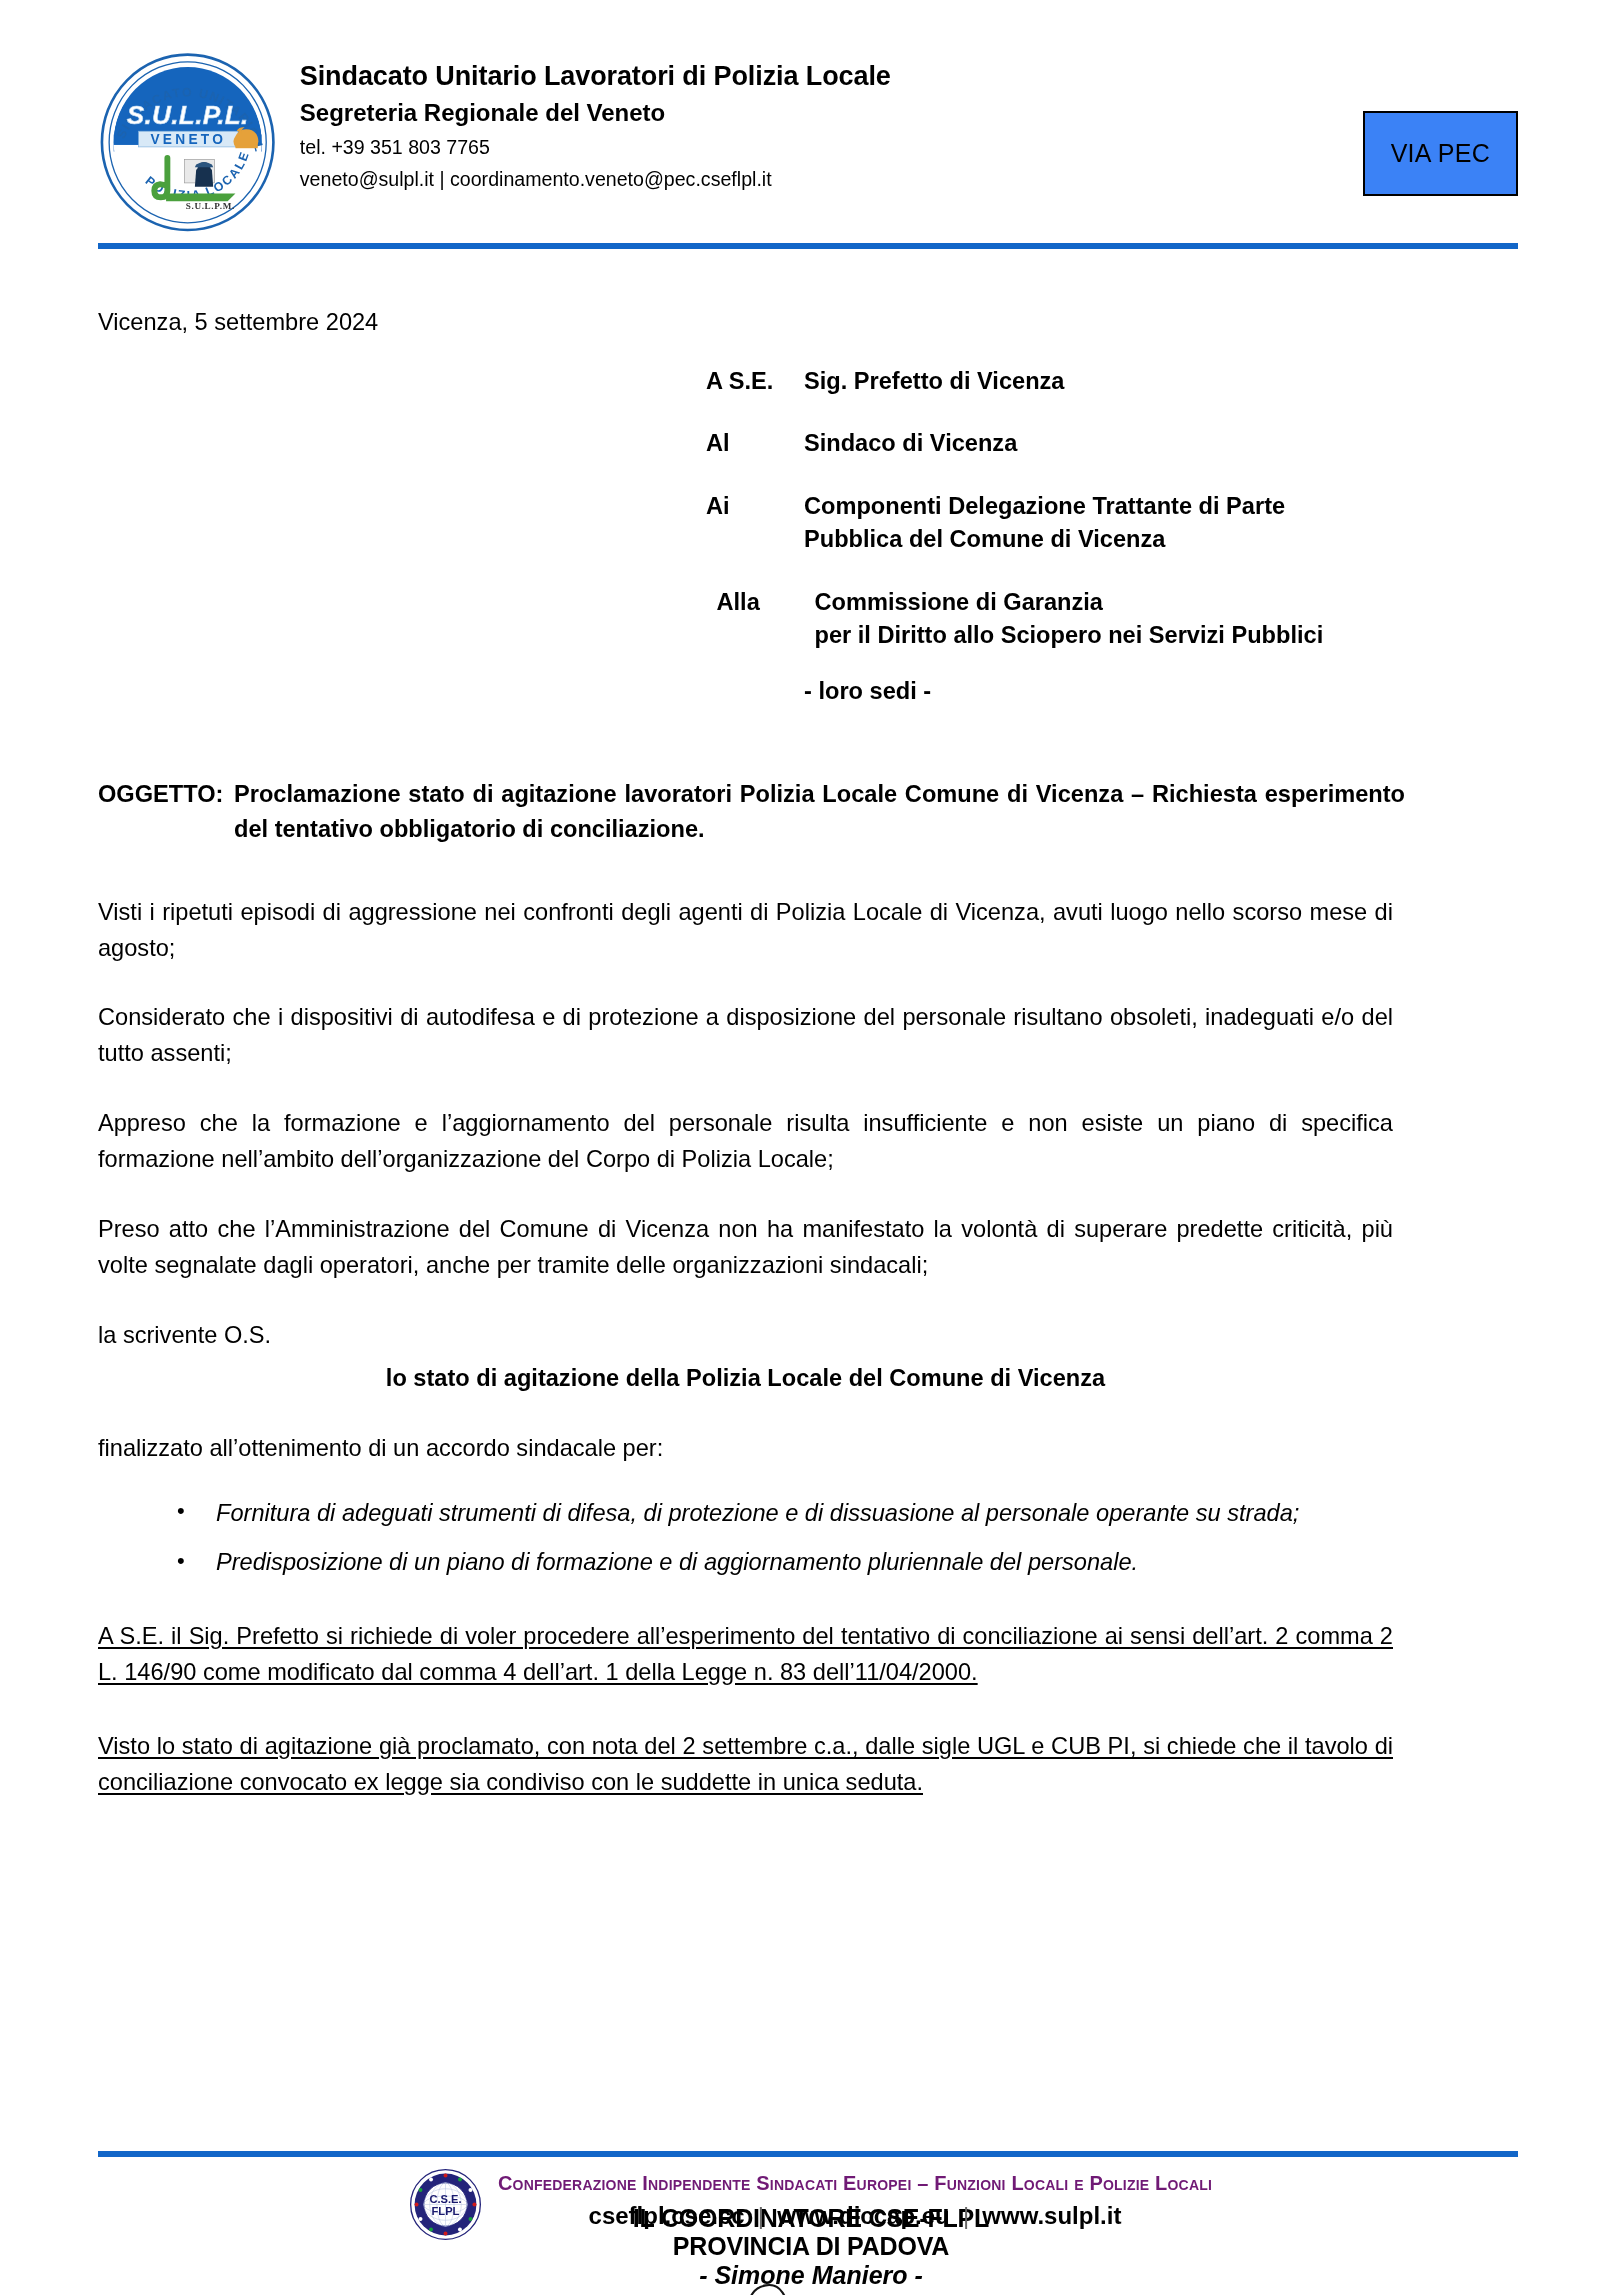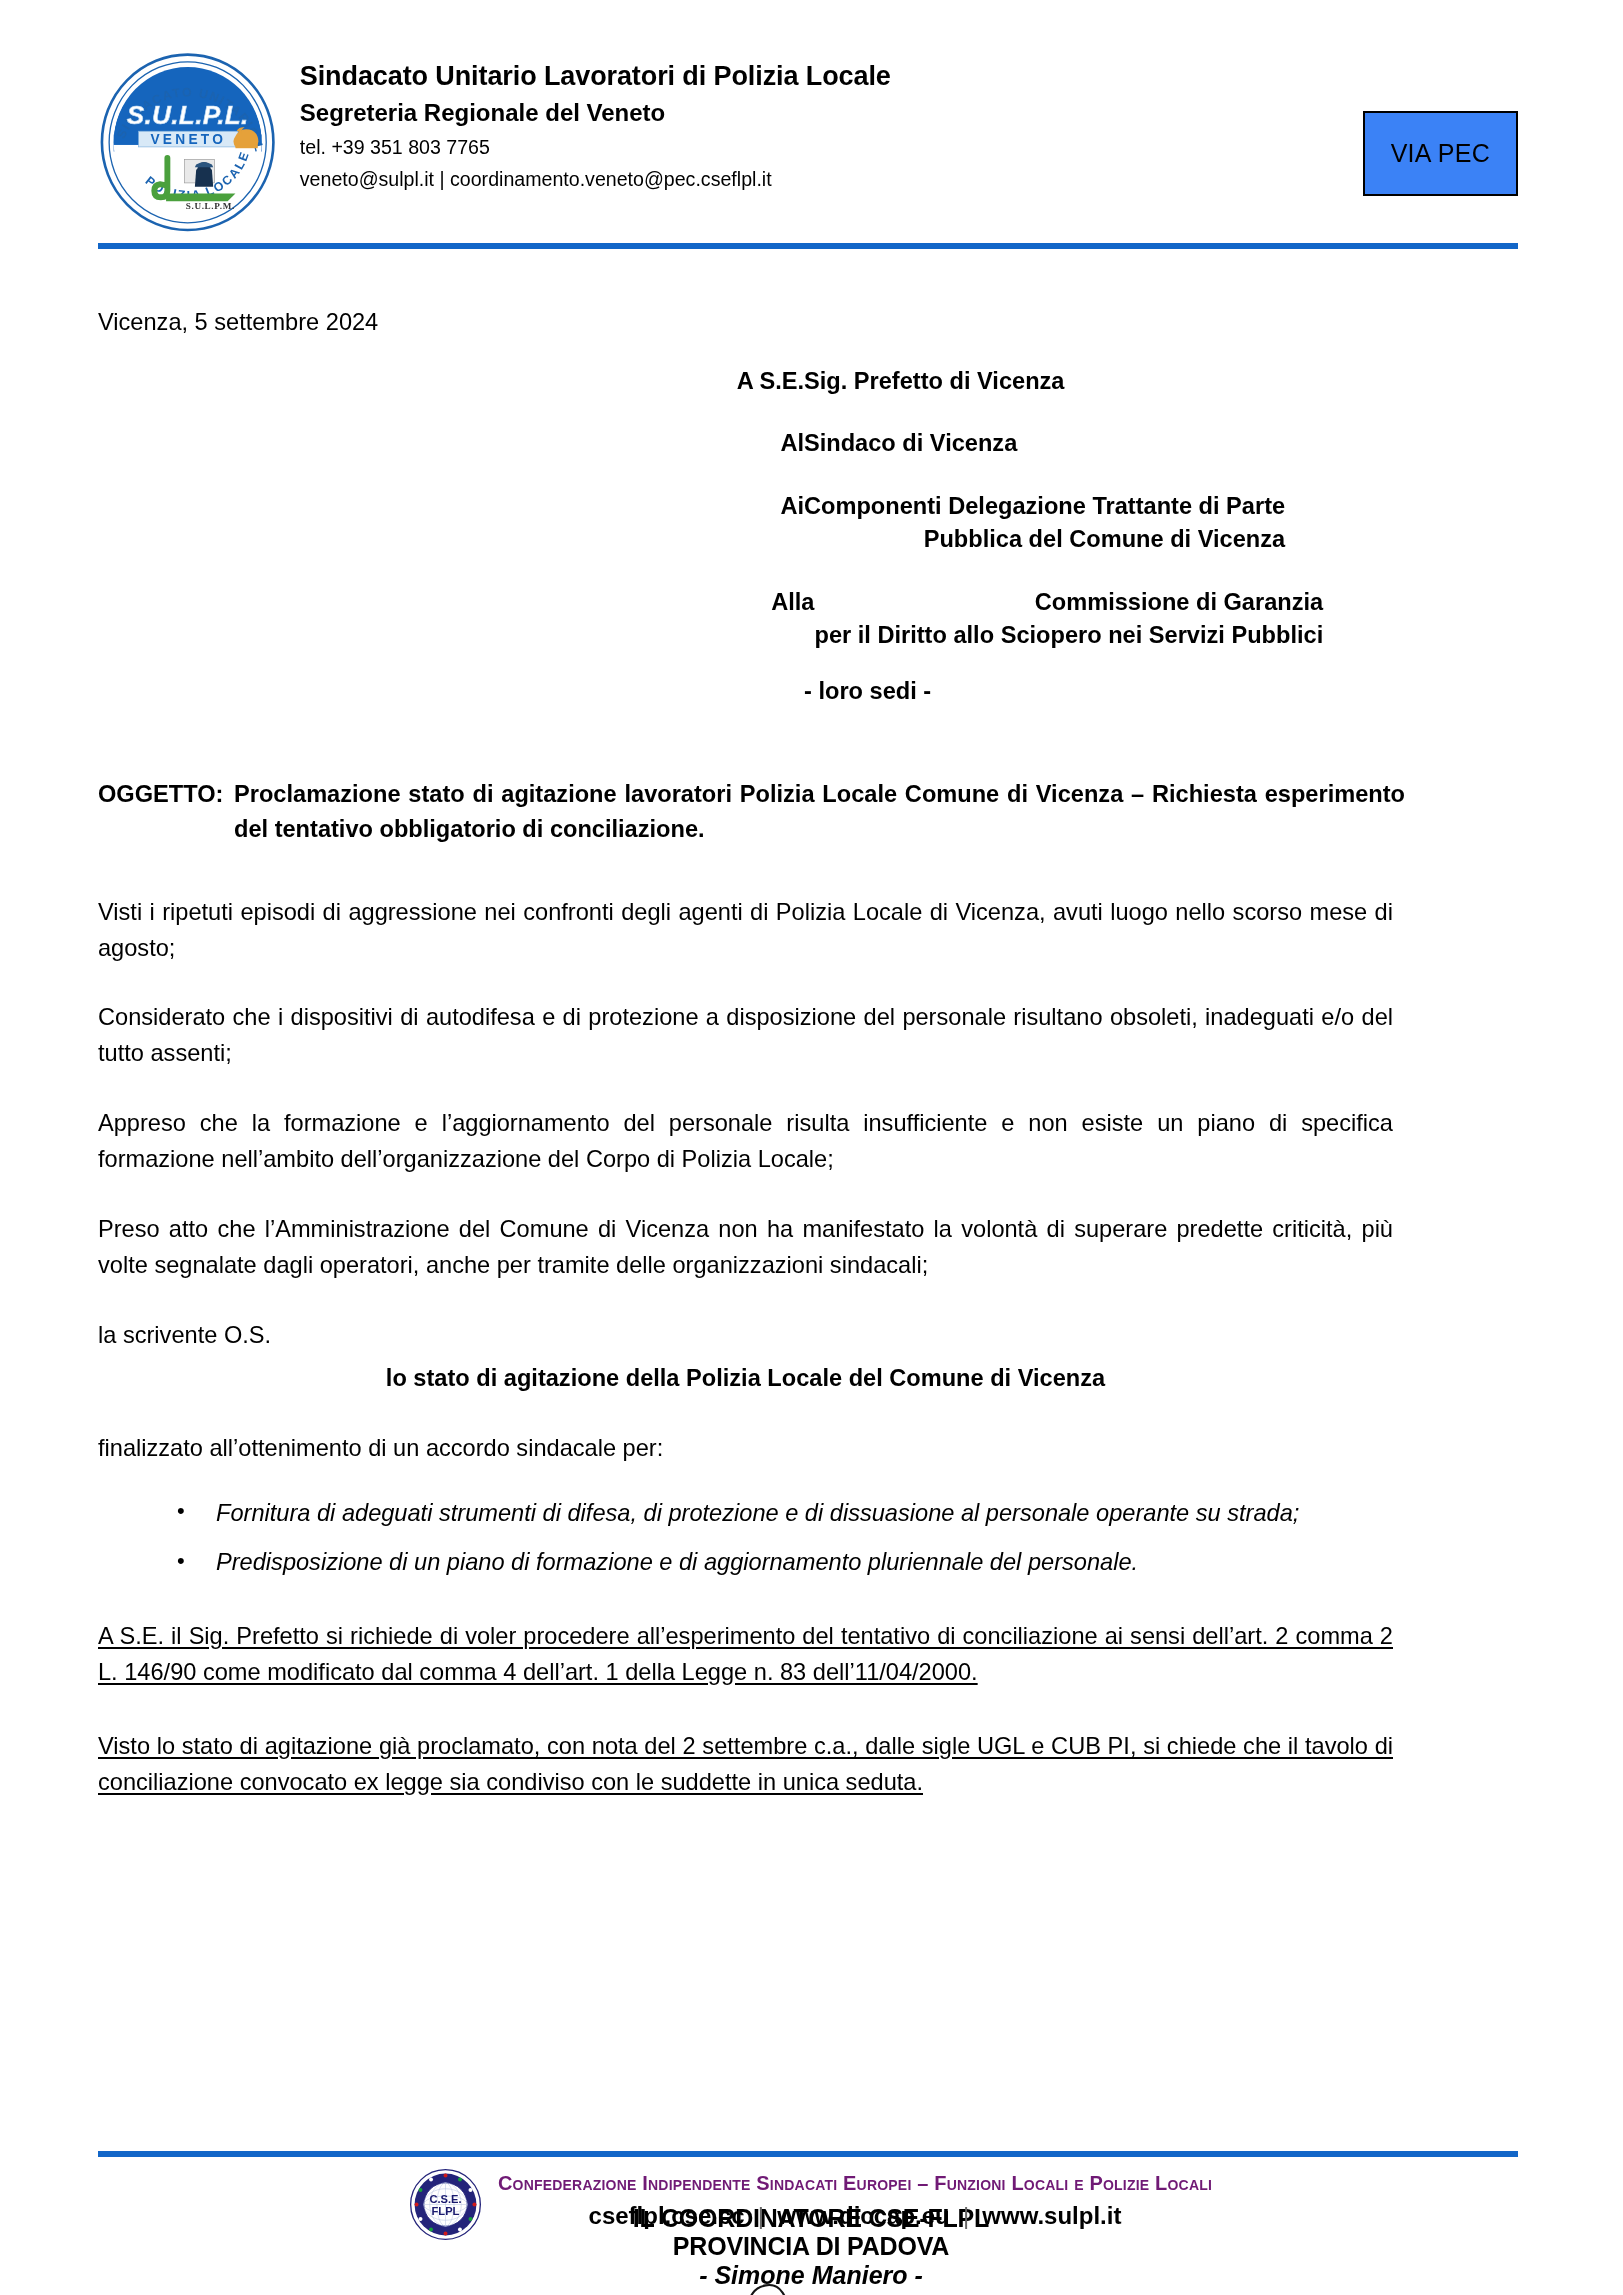--- a/index.html
+++ b/index.html
@@ -121,21 +121,20 @@
 
   
   .recipients {
     margin-left: 608px;
     margin-top: 6.5px;
   }
   .rec-row {
     display: flex;
     align-items: flex-start;
     margin-bottom: 29px;
-    text-align: right;
   }
   .rec-label {
     font-size: 23.6px;
     font-weight: bold;
     flex: 0 0 98px;
     line-height: 1.42;
   }
   .rec-label.alla { padding-left: 10.5px; flex: 0 0 98px; }
   .rec-value {
     font-size: 23.6px;

